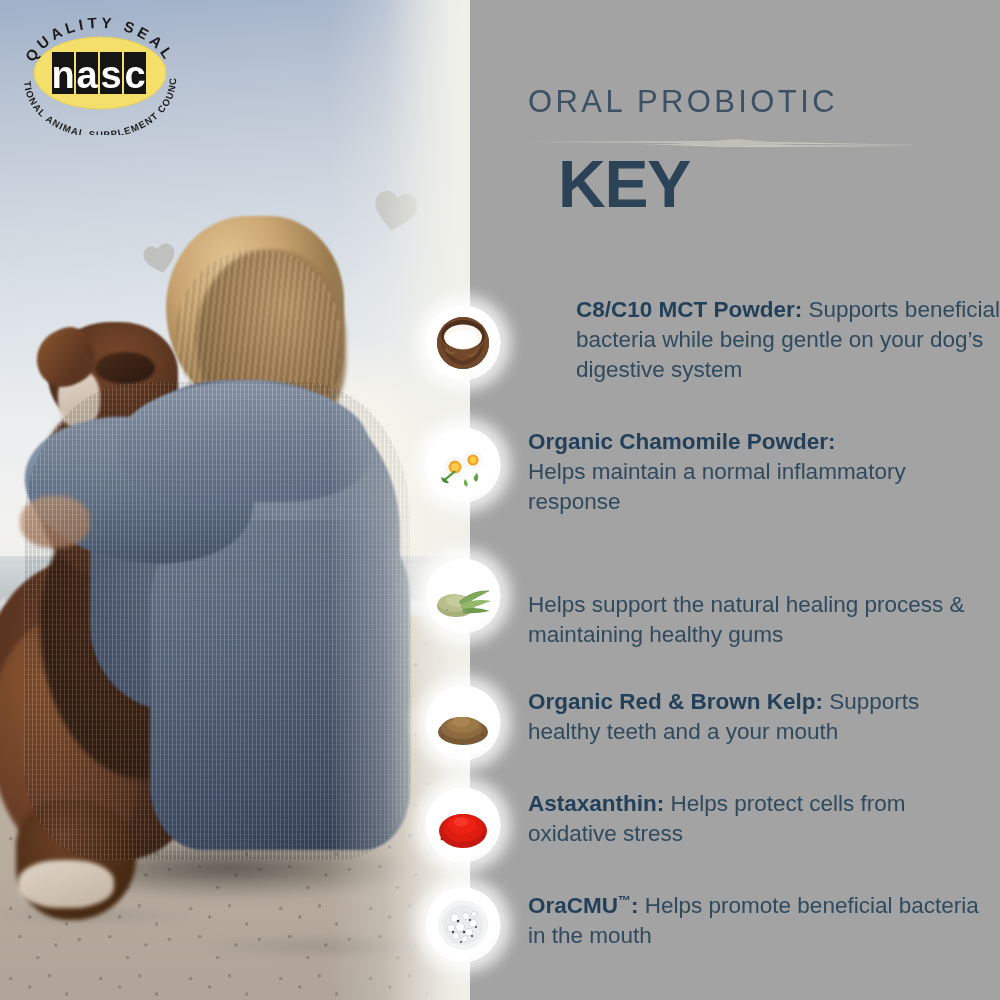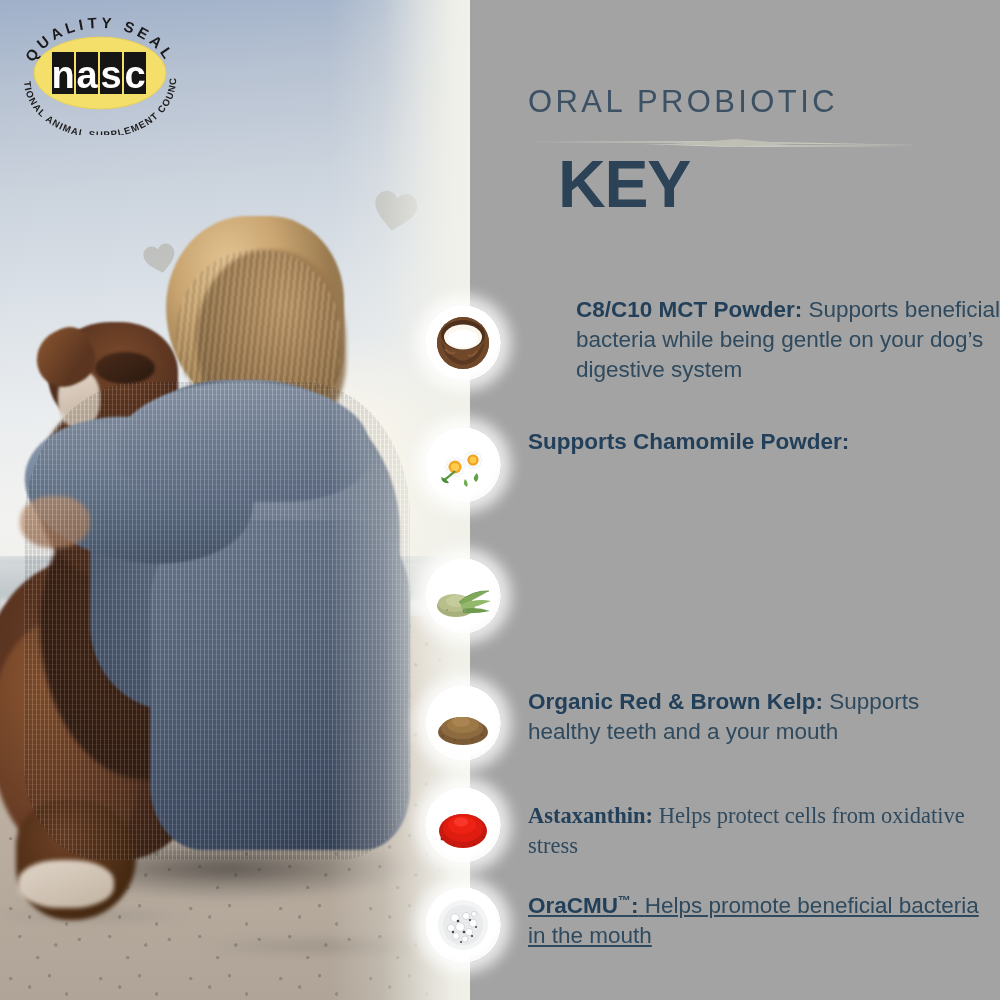--- a/index.html
+++ b/index.html
@@ -225,46 +225,48 @@
 
       <div class="row" style="top:295px;">
         <div class="row-text" style="top:0;margin-left:48px;">
           <b>C8/C10 MCT Powder:</b>
           <span>Supports beneficial bacteria while being gentle on your dog’s digestive system</span>
         </div>
       </div>
 
       <div class="row" style="top:427px;">
         <div class="row-text" style="top:0;">
-          <b>Supports Chamomile Powder:</b><br>
+          <b>Organic Chamomile Powder:</b><br>
+          <span>Helps maintain a normal inflammatory response</span>
         </div>
       </div>
 
       <div class="row" style="top:560px;">
         <div class="row-text" style="top:0;">
           <br>
+          <span>Helps support the natural healing process &amp; maintaining healthy gums</span>
         </div>
       </div>
 
       <div class="row" style="top:687px;">
         <div class="row-text" style="top:0;">
           <b>Organic Red &amp; Brown Kelp:</b>
           <span>Supports healthy teeth and a your mouth</span>
         </div>
       </div>
 
       <div class="row" style="top:789px;">
-        <div class="row-text" style="top:12px;font-family:Liberation Serif, serif;">
+        <div class="row-text" style="top:0;">
           <b>Astaxanthin:</b>
           <span>Helps protect cells from oxidative stress</span>
         </div>
       </div>
 
       <div class="row" style="top:891px;">
-        <div class="row-text" style="top:0;text-decoration:underline;">
+        <div class="row-text" style="top:0;">
           <b><span>OraCMU</span><span class="tm">™</span>:</b>
           <span>Helps promote beneficial bacteria in the mouth</span>
         </div>
       </div>
 
     </div>
   </div>
 
   <div class="bubble" style="left:425px;top:305px;">
     <svg width="76" height="76" viewBox="0 0 76 76" aria-hidden="true">

